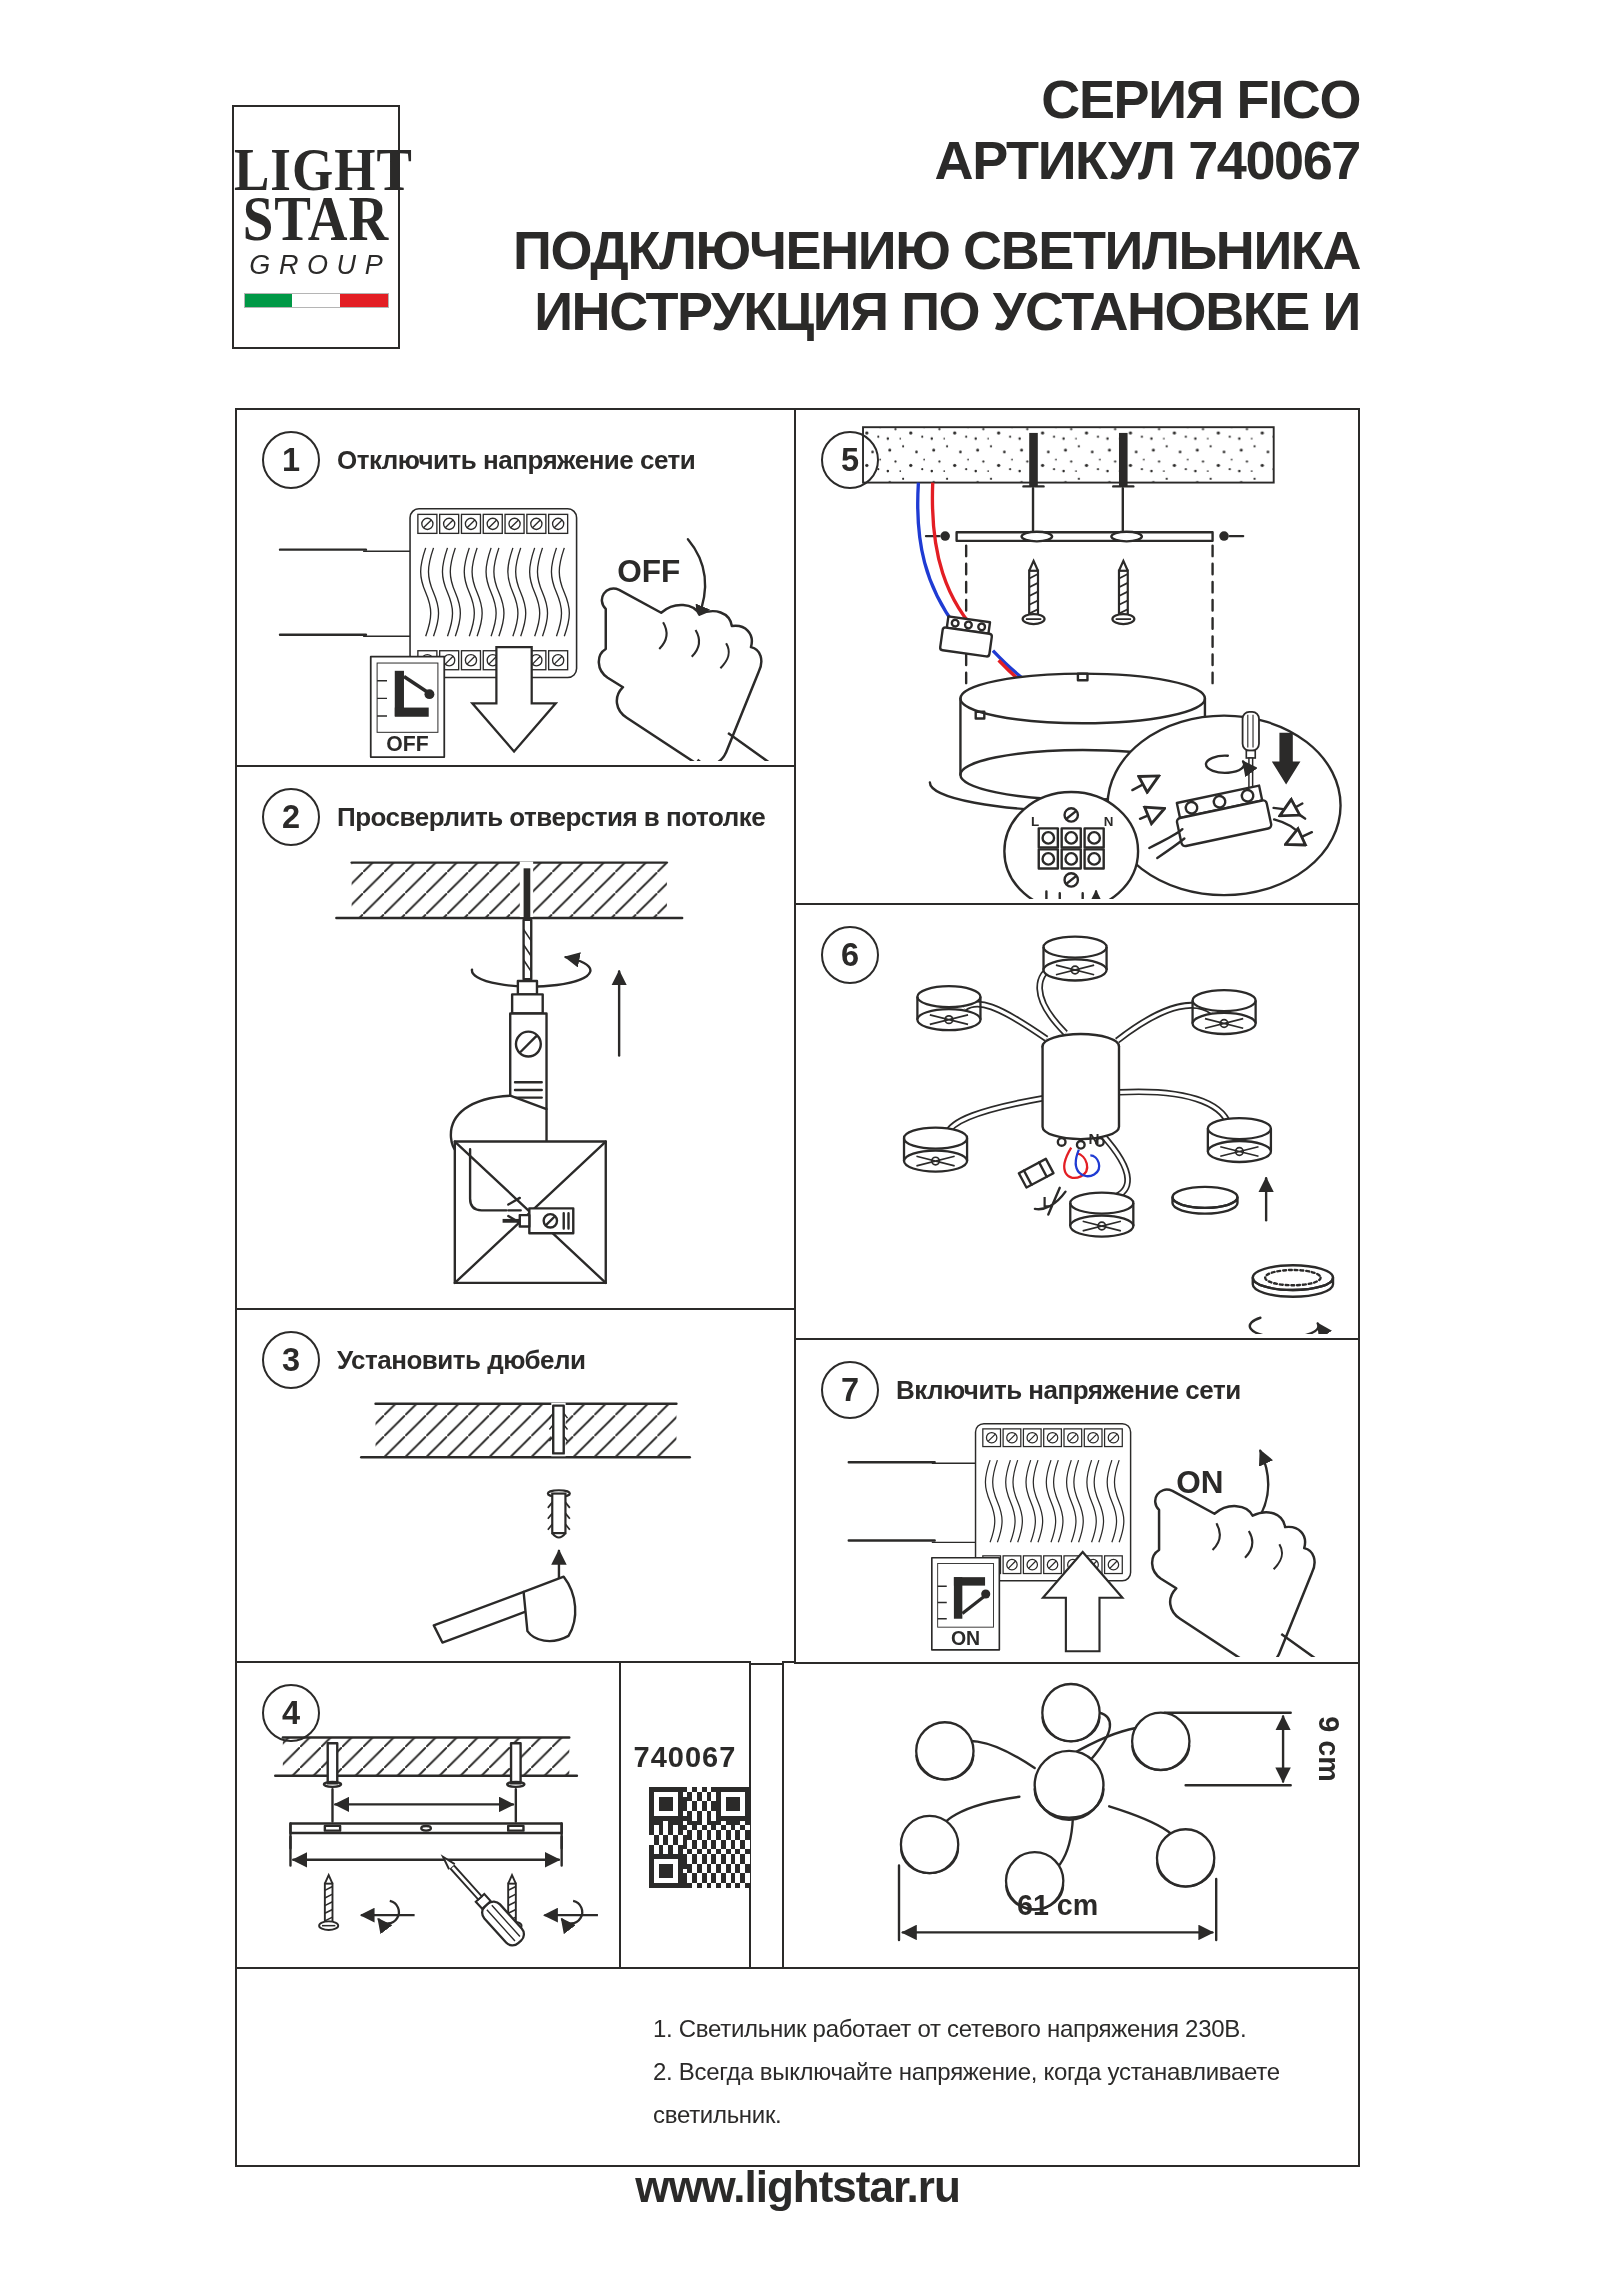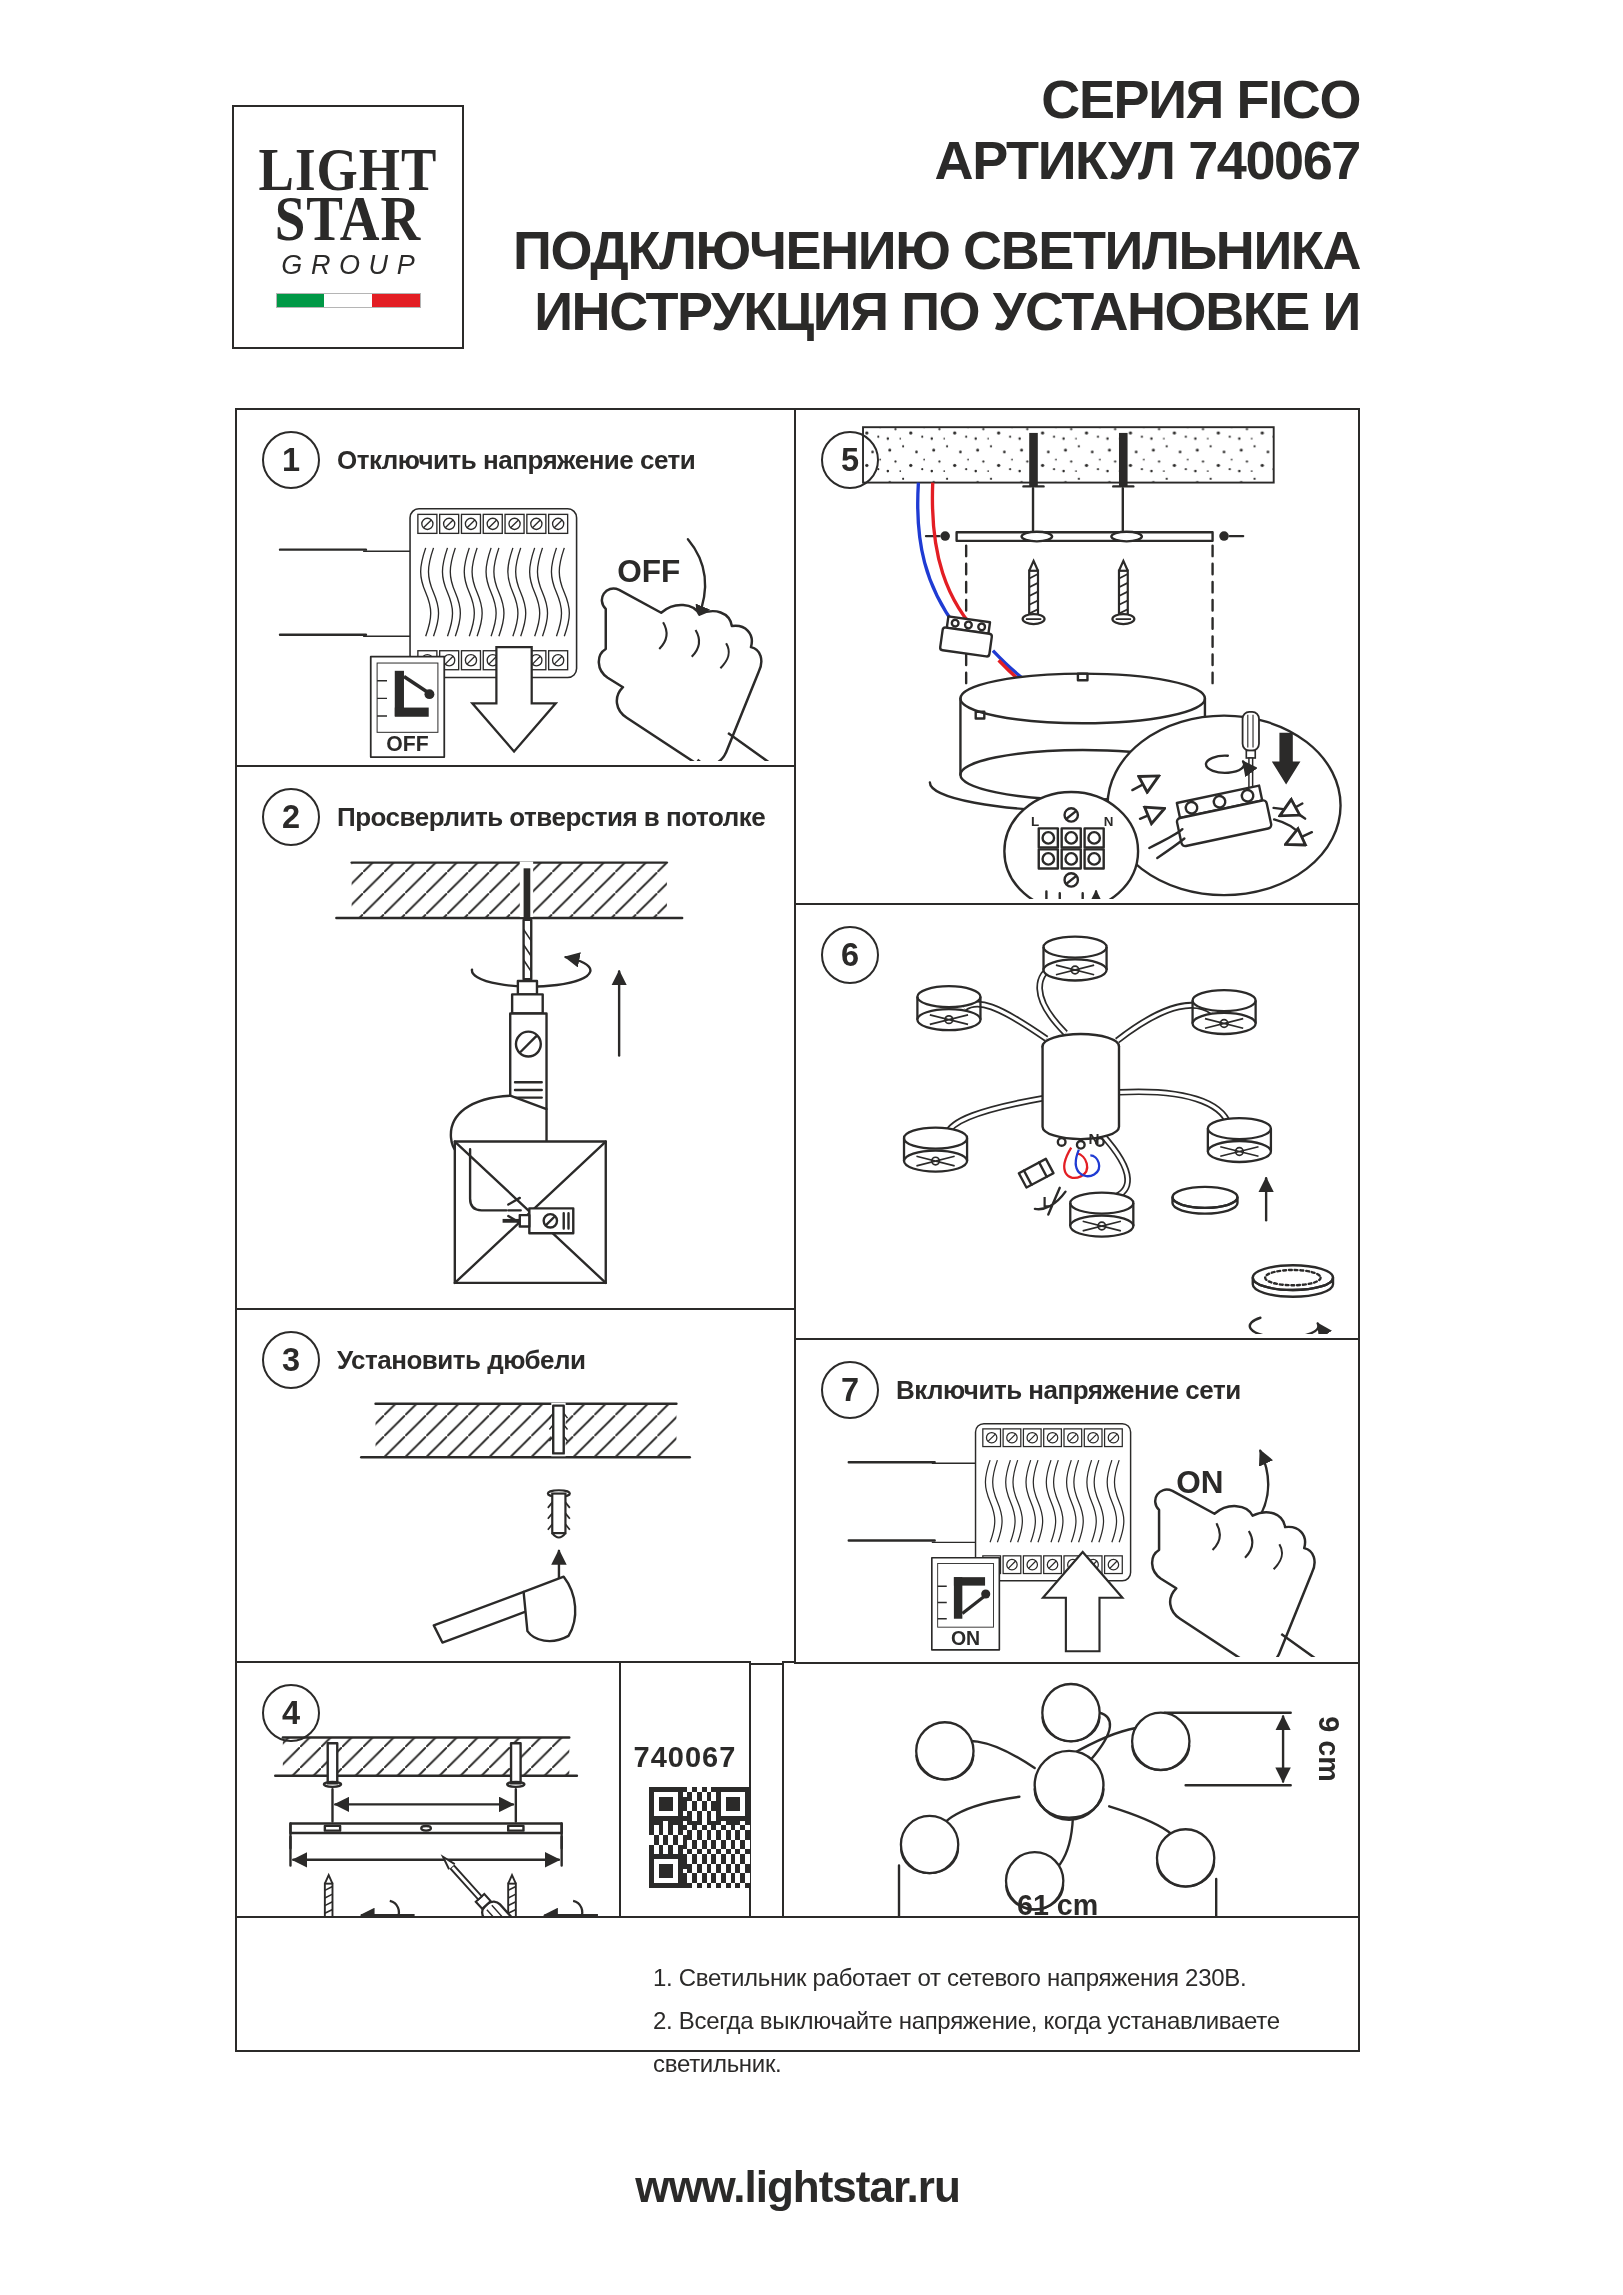--- a/index.html
+++ b/index.html
@@ -143,21 +143,21 @@
         <circle cx="0" cy="0" r="30" fill="#fff" stroke="#2b2a29" stroke-width="2.4"></circle>
         <path d="M-30,4 a30,26 0 0 0 60,0" fill="none" stroke="#2b2a29" stroke-width="2"></path>
       </g>
       <g id="g-rotarrow">
         <path d="M34,2 H-22" stroke="#2b2a29" stroke-width="2.4" fill="none" marker-end="url(#mA)"></path>
         <path d="M8,-13 a12,12 0 1 1 -12,19" stroke="#2b2a29" stroke-width="2.4" fill="none" marker-end="url(#mA)"></path>
       </g>
     </defs>
   </svg>
 
-  <div class="logo" style="left:232px; top:105px; width:232px; height:244px;">
+  <div class="logo" style="left:232px; top:105px; width:168px; height:244px;">
     <div class="logo-light">LIGHT</div>
     <div class="logo-star">STAR</div>
     <div class="logo-group">GROUP</div>
     <div class="flag">
       <span style="background:#009846"></span>
         <span style="background:#ffffff"></span>
         <span style="background:#e31e24"></span>
     </div>
   </div>
 
@@ -981,21 +981,21 @@
         <line x1="47" y1="86" x2="80" y2="60" stroke="#2b2a29" stroke-width="5"></line>
         <circle cx="83" cy="56" r="7" class="ink"></circle>
         <text class="svgtxt" x="52" y="134" font-size="30" text-anchor="middle">ON</text>
       </g>
       <g>
           <use href="#g-blockarrow" transform="translate(300,326) scale(0.8) scale(1,-1)"></use>
         </g>
     </svg>
   </div>
 
-  <div class="panel" style="left:235px; top:1916px; width:1125px; height:136px;">
+  <div class="panel" style="left:235px; top:1967px; width:1125px; height:200px;">
     <div class="notes-text">
       <div>1. Светильник работает от сетевого напряжения 230В.</div>
       <div>2. Всегда выключайте напряжение, когда устанавливаете светильник.</div>
     </div>
   </div>
 
   <div class="footer" style="left:235px; top:2162px; width:1125px;text-align:center;">www.lightstar.ru</div>
 
 </div>
 

